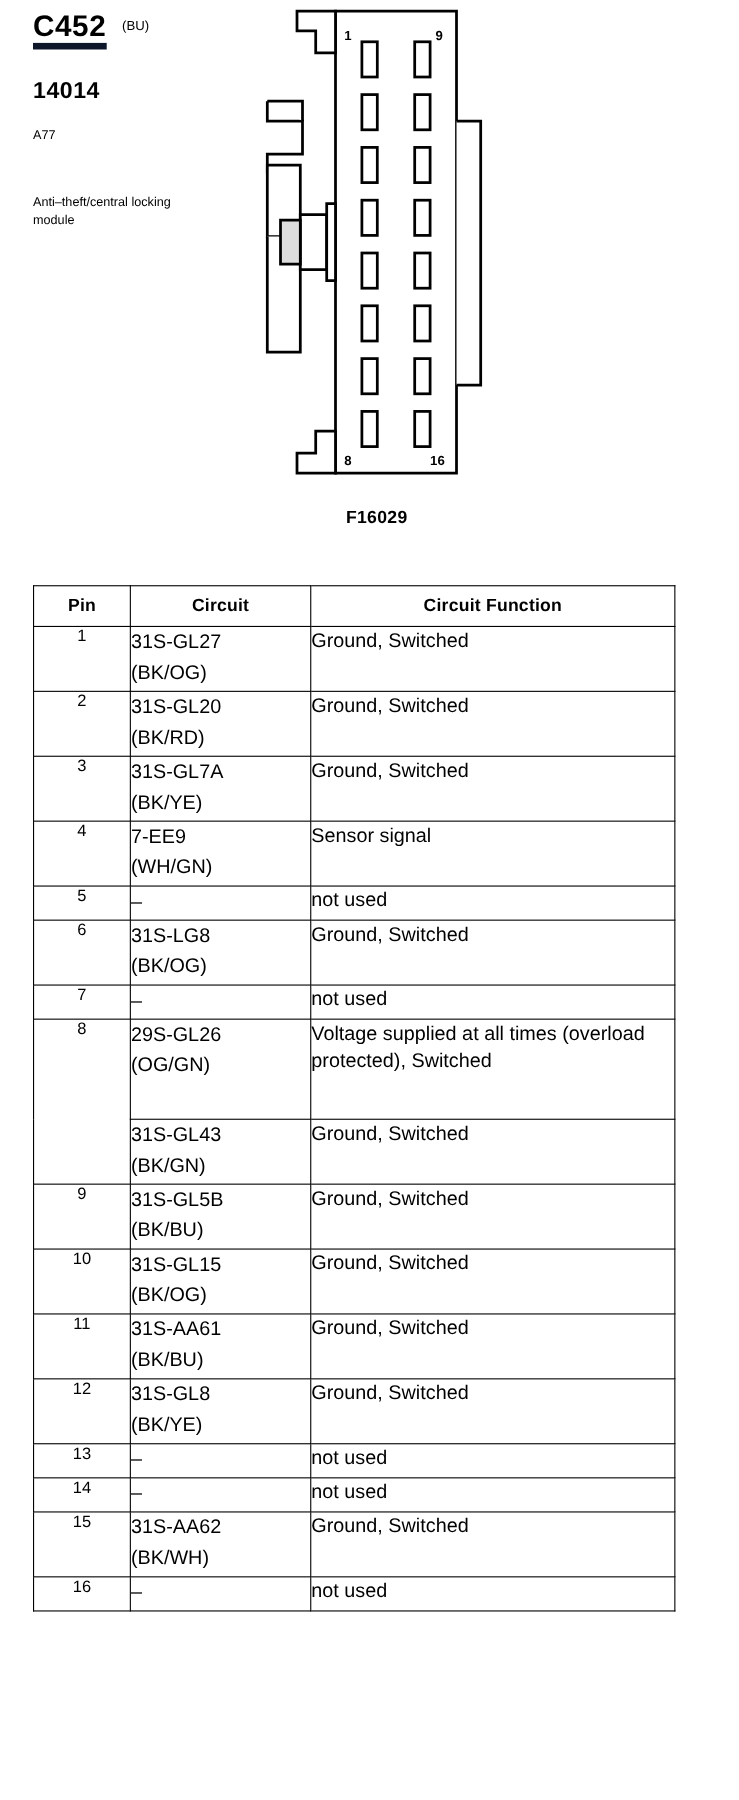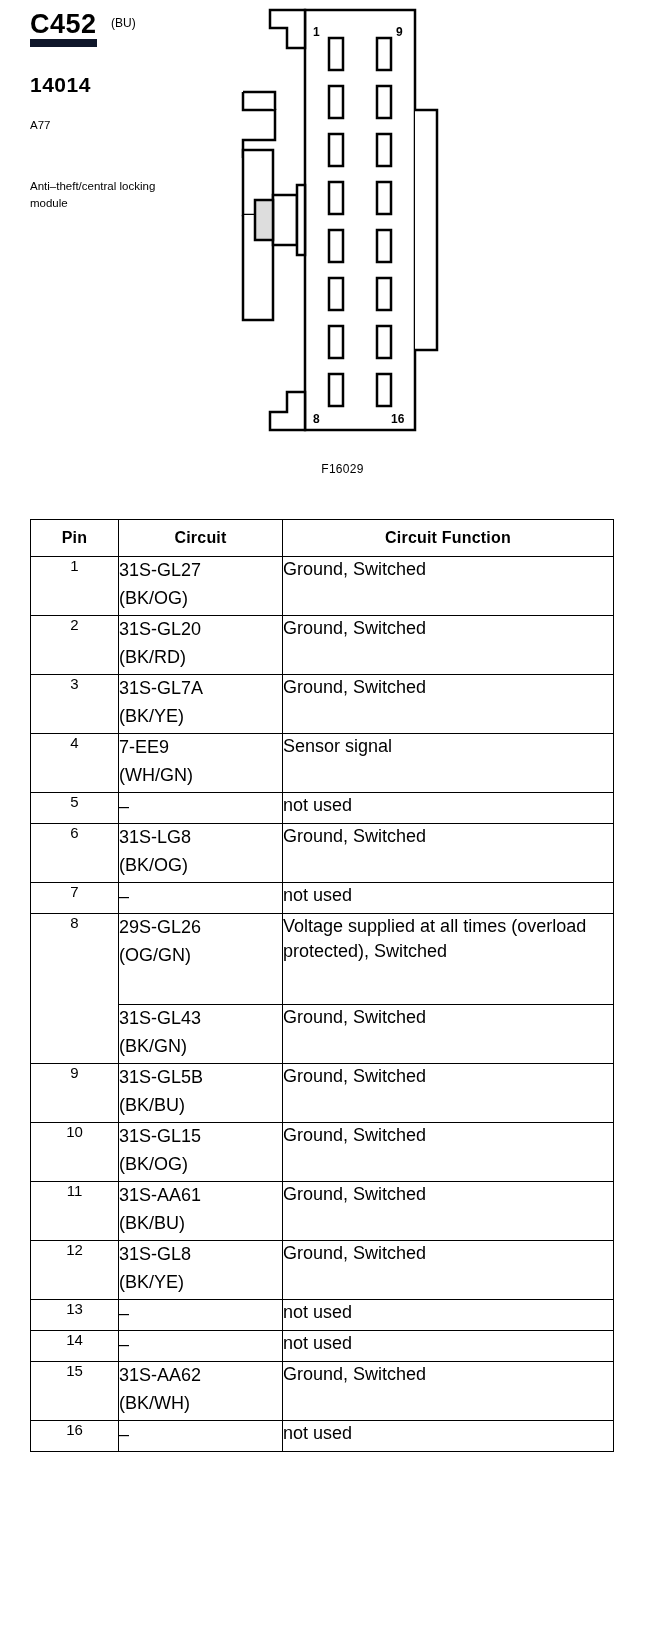--- a/index.html
+++ b/index.html
@@ -21,21 +21,21 @@
     position: absolute;
     left: 30px;
     top: 10px;
     width: 200px;
   }
   #connector-code {
     font-size: 27px;
     font-weight: bold;
     letter-spacing: 0.5px;
     display: inline-block;
-    border-bottom: 8px solid #0f172a;
+    border-bottom: 6px solid #0f172a;
     padding-bottom: 1px;
     line-height: 1.05;
   }
   #connector-color {
     font-size: 12px;
     display: inline-block;
     margin-left: 10px;
     vertical-align: 6px;
   }
   #part-number {
@@ -63,39 +63,39 @@
     top: 0px;
     width: 235px;
     height: 490px;
   }
   #figure-label {
     position: absolute;
     left: 225px;
     top: 462px;
     width: 235px;
     text-align: center;
-    font-size: 12px;
-    font-weight: normal;
+    font-size: 16px;
+    font-weight: bold;
     letter-spacing: 0.3px;
   }
   .pin-num {
     position: absolute;
     font-size: 12px;
     font-weight: bold;
   }
   #pin-label-1  { left: 313px; top: 25px; }
   #pin-label-9  { left: 396px; top: 25px; }
   #pin-label-8  { left: 313px; top: 412px; }
   #pin-label-16 { left: 391px; top: 412px; }
 
   
   #pin-table {
     position: absolute;
     left: 30px;
-    top: 519px;
+    top: 532px;
     width: 583px;
     border-collapse: collapse;
     table-layout: fixed;
   }
   #pin-table td, #pin-table th {
     border: 1px solid #000;
     vertical-align: top;
     padding: 0;
   }
   #pin-table thead th {

